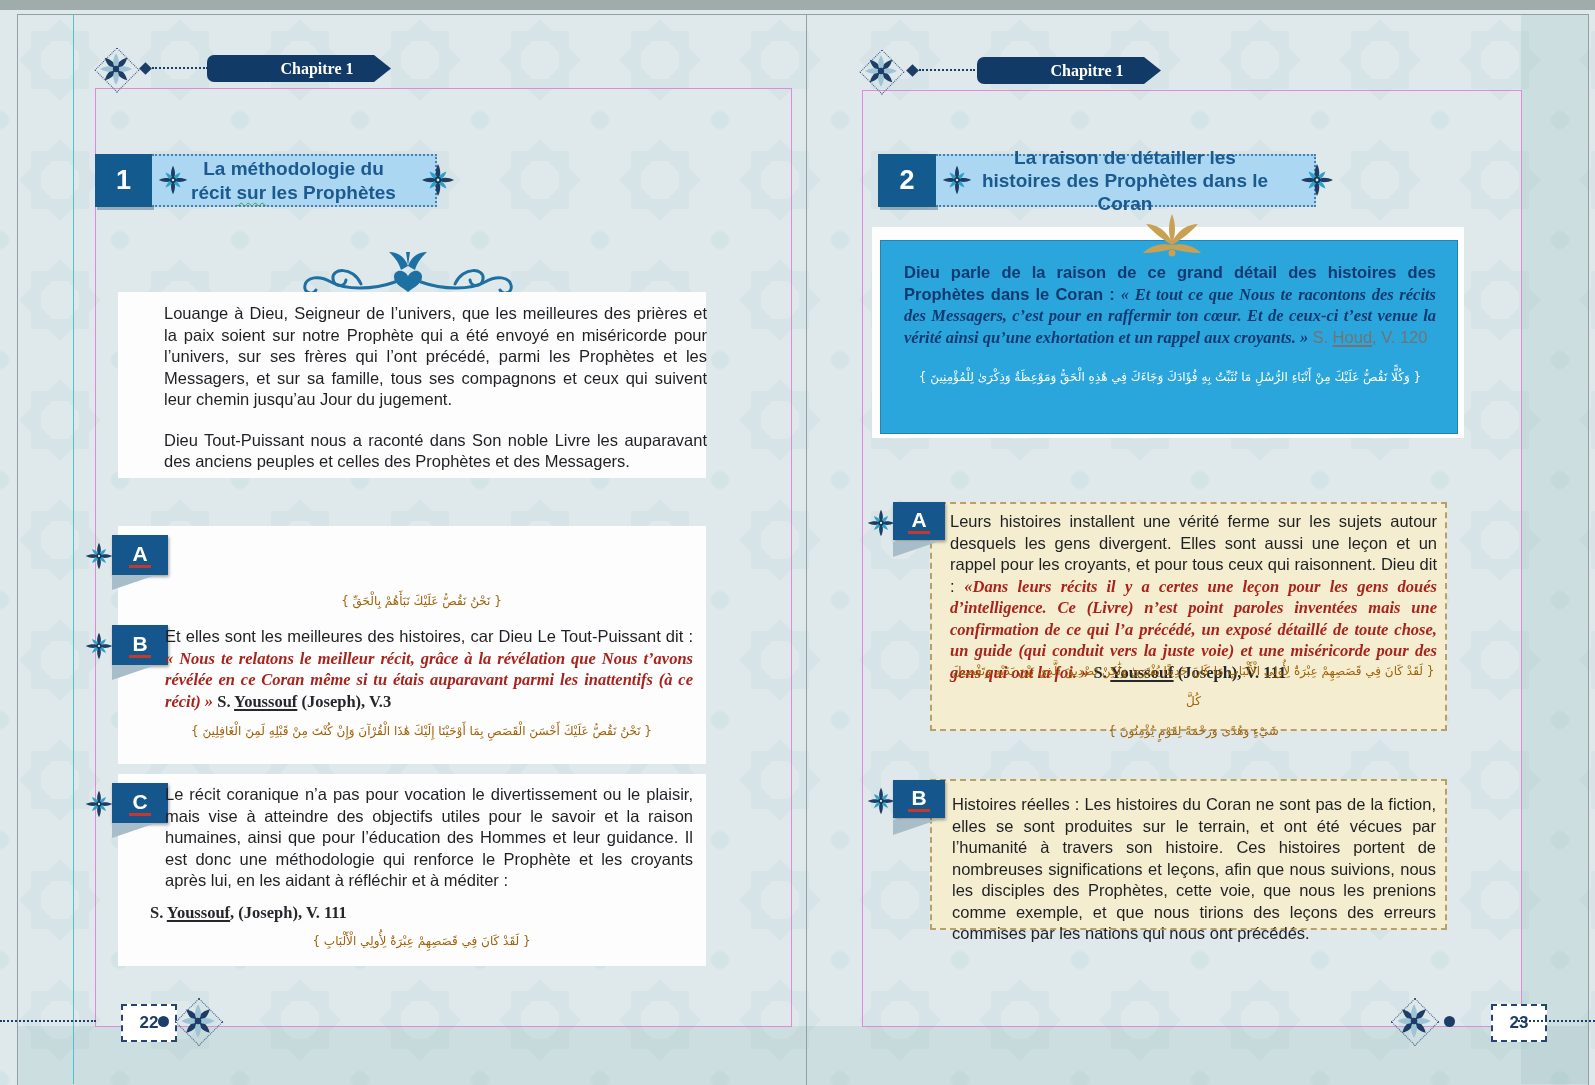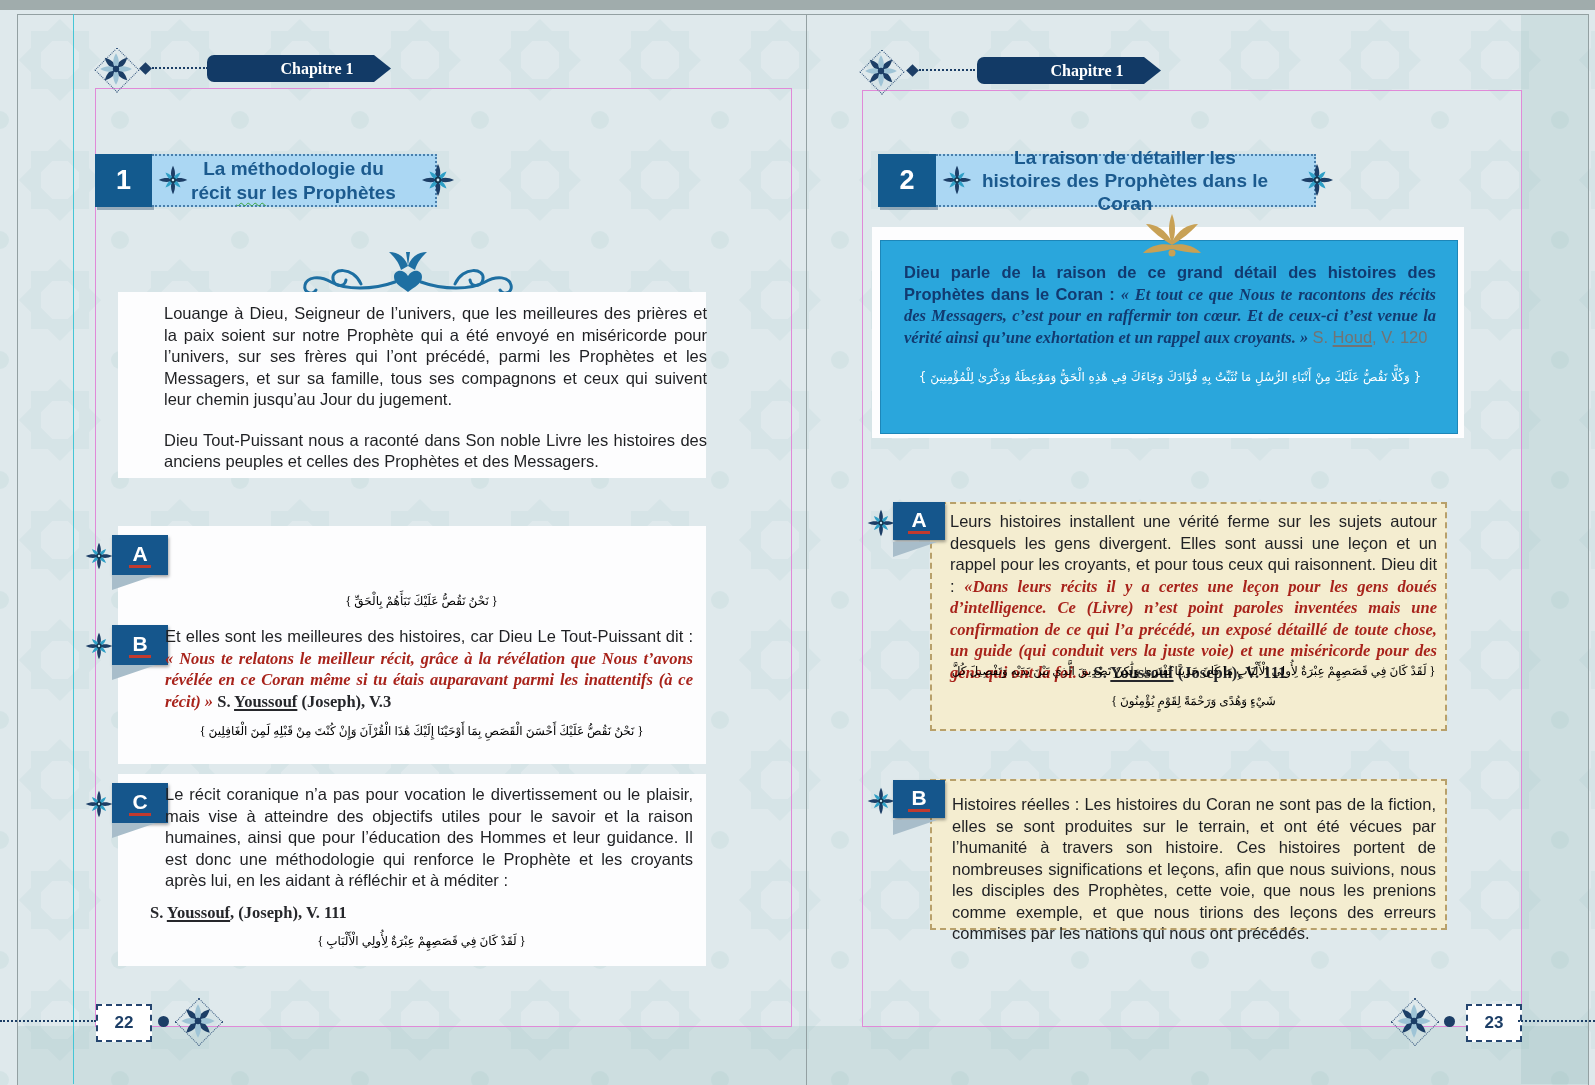--- a/index.html
+++ b/index.html
@@ -40,32 +40,32 @@
   
   .body-text{font-size:16.5px;line-height:21.5px;text-align:justify;}
   .quote{font-family:"Liberation Serif",serif;font-style:italic;font-weight:bold;}
   .red{color:#a8231b;}
   .navy{color:#123a70;}
   .ref{font-family:"Liberation Serif",serif;font-style:normal;font-weight:bold;color:#26272b;}
   .ref-sans{font-family:"Liberation Sans",sans-serif;font-weight:normal;color:#737373;}
   .u{text-decoration:underline;text-decoration-thickness:1.5px;text-underline-offset:2px;}
   .arabic{direction:rtl;font-family:"DejaVu Sans",sans-serif;text-align:center;
           font-size:12px;line-height:30px;}
-  .maroon{color:#000000;font-family:Liberation Serif, serif;}
+  .maroon{color:#a16207;}
 
   
   .ribbon{width:56px;height:40px;background:#15568c;color:#fff;font-weight:bold;font-size:21px;
           display:flex;align-items:center;justify-content:center;box-shadow:1px 2px 3px rgba(0,0,0,.35);}
   .ribbon .letter{border-bottom:3px solid #c23a2e;padding:0 3px 1px;line-height:1;}
   .ribbon::after{content:"";position:absolute;left:0;top:40px;width:0;height:0;
           border-top:15px solid #a8bdca;border-right:44px solid transparent;}
 
   
   .pageno{background:#fff;border:2px dashed #25456f;display:flex;align-items:center;
-          justify-content:center;color:#1c3e66;font-weight:bold;font-size:17px;}
+          justify-content:center;color:#1c3e66;font-weight:bold;font-size:17px;margin-left:25px;}
   .dotcircle{width:11px;height:11px;border-radius:50%;background:#1c3e66;}
 </style>
 </head>
 <body>
 
 <svg width="0" height="0" style="position:absolute">
   <defs>
     <symbol id="flower8" viewBox="-18 -18 36 36">
       <g fill="#1c3e66">
         <path transform="rotate(45)" d="M0,-15 C3.5,-9 3.5,-4 0,0 C-3.5,-4 -3.5,-9 0,-15Z"></path>
@@ -159,21 +159,21 @@
       <path d="M125,30 C120,22 111,24 111,31 C111,38 119,41 125,46 C131,41 139,38 139,31 C139,24 130,22 125,30Z"></path>
       <path d="M125,20 C122,11 115,6 106,6 C113,13 116,17 118,24Z"></path>
       <path d="M125,20 C128,11 135,6 144,6 C137,13 134,17 132,24Z"></path>
       <path d="M123,6 L127,6 L125,20Z"></path>
     </g>
   </svg>
 
   <div class="abs white-box" style="left:118px;top:292px;width:588px;height:186px;"></div>
   <div class="abs body-text" style="left:164px;top:303px;width:543px;">
     <p style="margin:0;">Louange à Dieu, Seigneur de l’univers, que les meilleures des prières et la paix soient sur notre Prophète qui a été envoyé en miséricorde pour l’univers, sur ses frères qui l’ont précédé, parmi les Prophètes et les Messagers, et sur sa famille, tous ses compagnons et ceux qui suivent leur chemin jusqu’au Jour du jugement.</p>
-    <p style="margin:19px 0 0;">Dieu Tout-Puissant nous a raconté dans Son noble Livre les histoires des anciens peuples et celles des Prophètes et des Messagers.</p>
+    <p style="margin:19px 0 0;">Dieu Tout-Puissant nous a raconté dans Son noble Livre les auparavant des anciens peuples et celles des Prophètes et des Messagers.</p>
   </div>
 
   <div class="abs white-box" style="left:118px;top:526px;width:588px;height:238px;"></div>
 
   <svg class="abs" style="left:84px;top:541px;" width="30" height="30">
       <use href="#snow8"></use>
     </svg>
   <div class="abs ribbon" style="left:112px;top:535px;">
     <span class="letter">A</span>
   </div>

